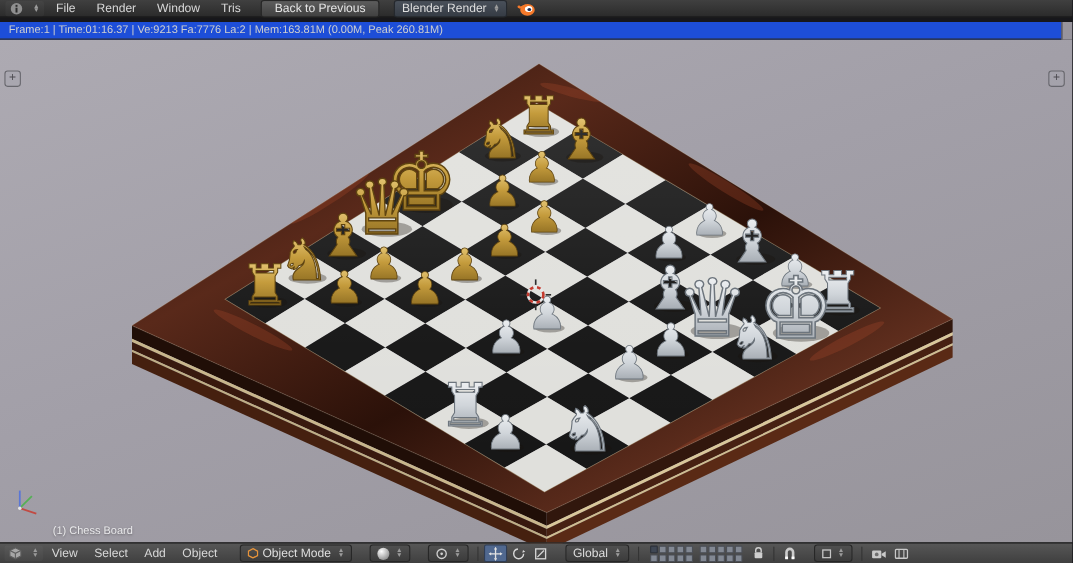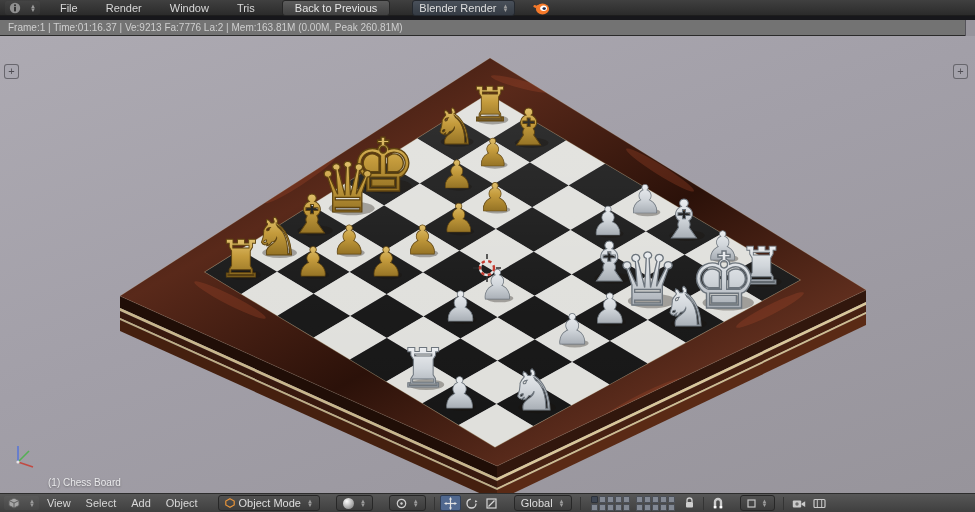--- a/index.html
+++ b/index.html
@@ -14,35 +14,35 @@
   .plus-btn{position:absolute;z-index:2;width:15px;height:15px;border:1px solid rgba(92,92,98,.85);
     border-radius:3px;background:rgba(168,166,174,.55);color:#4e4c52;font-size:11px;line-height:13px;
     text-align:center;cursor:default;}
   .plus-left{left:4px;top:64px;} .plus-right{right:7px;top:64px;}
   .obj-label{position:absolute;z-index:2;left:48px;bottom:24px;font-size:10px;color:#e9e9eb;
     text-shadow:0 1px 2px rgba(40,40,40,.45);margin-top:30px;}
 
   
   .topbar{position:absolute;top:0;left:0;width:100%;height:16px;z-index:5;
     background:linear-gradient(#404040,#2b2b2b);border-bottom:1px solid #1d1d1d;
-    display:flex;align-items:center;padding:0 5px;gap:12px;}
+    display:flex;align-items:center;padding:0 5px;gap:3px;}
   .menu{font-size:11px;color:#d8d8d8;padding:0 8px;cursor:default;white-space:nowrap;}
   .icon-btn{display:flex;align-items:center;gap:3px;padding:1px 4px;border-radius:2px;background:rgba(255,255,255,.03);}
   .btn{font-size:11px;color:#e4e4e4;background:linear-gradient(#5d5d5d,#404040);border:1px solid #262626;
     border-radius:3px;padding:0 12px;margin:0 7px;height:16px;display:flex;align-items:center;white-space:nowrap;}
   .dd{display:flex;align-items:center;font-size:11px;color:#dedede;
     background:linear-gradient(#49505a,#353b44);border:1px solid #24282e;border-radius:3px;
     height:16px;padding:0 6px;margin:0 3px;white-space:nowrap;}
   .dd.gray{background:linear-gradient(#505050,#3b3b3b);border-color:#272727;margin-left:12px;}
   .dd-arrows{display:flex;flex-direction:column;align-items:center;margin-left:6px;color:#9c9c9c;
     font-size:6px;line-height:4px;}
   .stats{font-size:10px;color:#d6d6d6;margin-left:9px;white-space:nowrap;}
 
   
-  .renderbar{position:absolute;top:20px;left:0;width:965px;height:16px;z-index:5;background:#737373;
+  .renderbar{position:absolute;top:20px;left:0;width:965px;height:16px;z-index:5;background:#1d4ed8;
     border-bottom:1px solid #2a2a2a;display:flex;align-items:center;padding:0 8px;}
   .renderbar span{font-size:10px;color:#cfcfcf;white-space:nowrap;}
   .corner-box{position:absolute;top:20px;right:0;width:10px;height:16px;background:#97949c;
     border-left:1px solid #55535a;z-index:6;}
 
   
   .bottombar{position:absolute;bottom:0;left:0;width:100%;height:19px;z-index:5;
     background:linear-gradient(#575757,#3f3f3f);border-top:1px solid #2d2d2d;
     display:flex;align-items:center;padding:8px 4px;gap:1px;}
   .bottombar .menu{padding:0 7px;}

